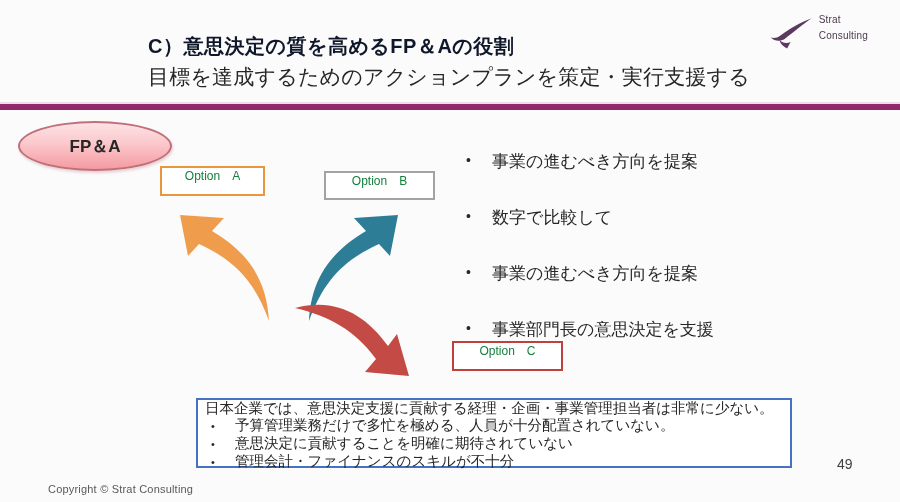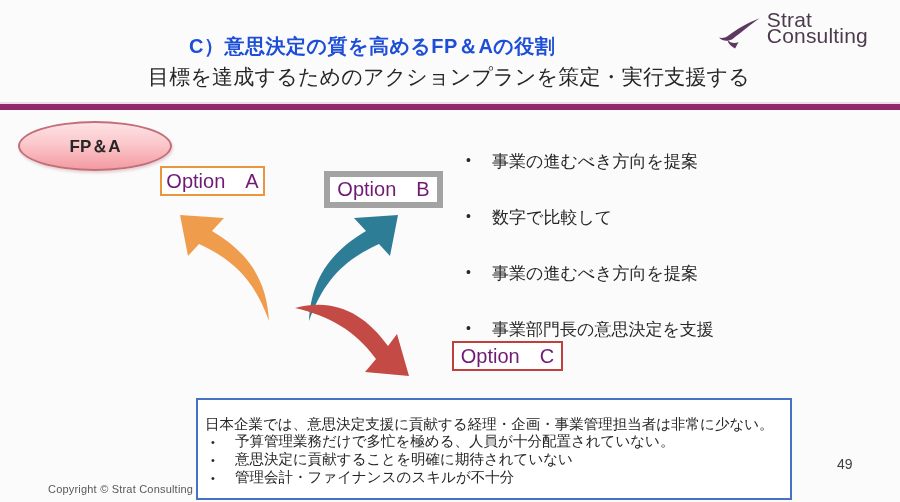--- a/index.html
+++ b/index.html
@@ -9,75 +9,75 @@
   }
   #slide{
     position:relative;
     width:900px;height:502px;
     background:#fcfbfb;
     overflow:hidden;
   }
   
   .title-block{position:absolute;left:148px;top:33px;}
   .slide-title{
-    font-size:20px;font-weight:bold;color:#1d4ed8;
-    letter-spacing:0.5px;white-space:nowrap;margin-left:41px;
+    font-size:20px;font-weight:bold;color:#0f172a;
+    letter-spacing:0.5px;white-space:nowrap;
   }
   .slide-subtitle{
     font-size:21px;font-weight:normal;color:#262626;
     margin-top:3px;white-space:nowrap;letter-spacing:0.2px;
   }
   .divider{
     position:absolute;left:0;top:102px;width:900px;height:8px;
     background:linear-gradient(#f0dce8 0 2px,#93276a 2px);
   }
   
   .logo{position:absolute;right:32px;top:12px;display:flex;align-items:flex-start;}
   .logo-mark{width:42px;height:36px;margin-right:6px;margin-top:3px;}
   .logo-text{
-    font-size:21px;line-height:16px;color:#4c3a4e;
+    font-size:10px;line-height:16px;color:#4c3a4e;
     letter-spacing:0.2px;
   }
   
   .fpa-ellipse{
     position:absolute;left:18px;top:121px;width:150px;height:46px;
     border-radius:50%;
     border:2px solid #c1707a;
     background:linear-gradient(#fde2e4 0%,#fbc8cc 45%,#f49ba1 100%);
     box-shadow:1px 2px 3px rgba(150,80,90,0.25);
     display:flex;align-items:center;justify-content:center;
     font-size:17px;font-weight:bold;color:#262626;text-align:right;
   }
   
   .option-box{
     position:absolute;background:#fff;
-    display:flex;align-items:center;justify-content:center;
-    font-size:20px;color:#701a75;white-space:pre;
+    display:flex;align-items:flex-start;justify-content:center;
+    font-size:12px;color:#15803d;white-space:pre;
   }
   .option-a{left:160px;top:166px;width:101px;height:26px;border:2px solid #e8973f;}
-  .option-b{left:324px;top:171px;width:107px;height:25px;border:6px solid #a3a3a3;}
+  .option-b{left:324px;top:171px;width:107px;height:25px;border:2px solid #a3a3a3;}
   .option-c{left:413px;top:341px;width:107px;height:26px;border:2px solid #c0403c;margin-left:39px;}
   
   .arrow-svg{position:absolute;}
   #arrow-a{left:168px;top:203px;}
   #arrow-b{left:276px;top:205px;}
   #arrow-c{left:293px;top:296px;}
   
   .bullets{position:absolute;left:466px;top:150px;}
   .bullet-item{
     display:flex;align-items:flex-start;
     margin-bottom:33px;
     font-size:17px;color:#262626;
   }
   .bullet-dot{width:26px;font-size:14px;color:#262626;padding-top:2px;}
   
   .note-box{
     position:absolute;left:196px;top:398px;width:578px;height:66px;
     border:2px solid #4472c4;background:#fff;
-    padding:16px 7px;
+    padding:0 7px;
     font-size:14.5px;color:#262626;line-height:17px;
   }
   .note-item{display:flex;align-items:flex-start;}
   .note-bullet{width:24px;padding-left:6px;font-size:11px;padding-top:1px;}
   
   .copyright{
     position:absolute;left:48px;top:483px;
     font-size:11px;color:#595959;letter-spacing:0.2px;
   }
   .page-number{

